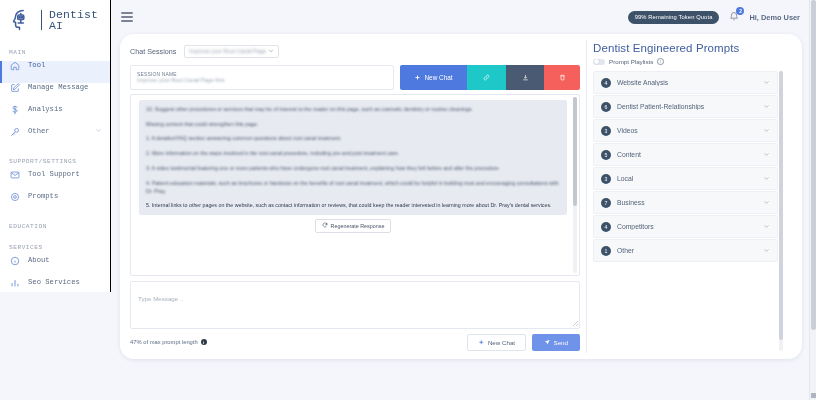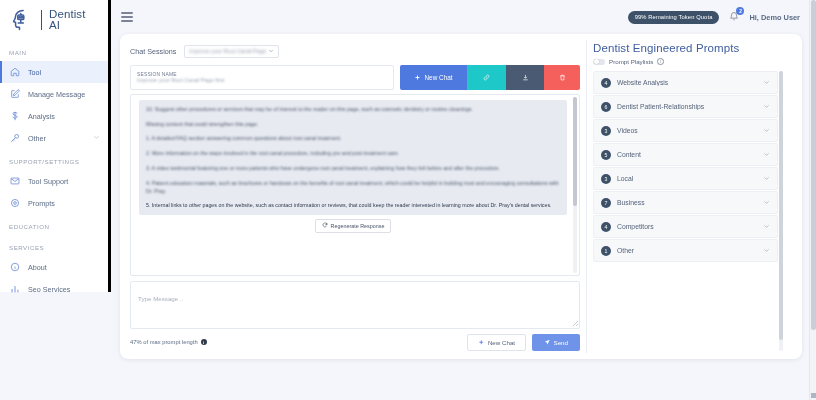--- a/index.html
+++ b/index.html
@@ -7,35 +7,35 @@
     width: 816px; height: 400px;
     background: #eef1f7;
     font-family: "Liberation Sans", sans-serif;
     overflow: hidden;
   }
   .app { position: relative; width: 816px; height: 400px; display: flex; background:#f4f6fb; }
 
   
   .sidebar {
     width: 111px; height: 292px; background: #ffffff;
-    border-right: 3px solid #000000; flex: 0 0 111px;
-    position: relative; z-index: 5;
+    border-right: 1px solid #000000; flex: 0 0 111px;
+    position: relative; z-index: 5; font-family: Liberation Mono, monospace;
   }
   .brand { height: 40px; display: flex; align-items: center; padding: 0 8px; gap: 4px; }
   .brand-mark { width: 26px; height: 26px; flex: 0 0 26px; }
   .brand-text { display: flex; flex-direction: column; line-height: 1.0; }
   .brand-text span { font-size: 11.5px; color: #36537d; font-weight: 400; letter-spacing: .1px; }
   .brand-divider { width:1px; height:20px; background:#36537d; margin:0 3px; flex:0 0 1px; }
 
   .nav-section {
     font-size: 6.2px; letter-spacing: .5px; color: #9aa3b3;
     padding: 9px 0 5px 9px; font-weight: 400; text-transform: uppercase;
   }
   .nav-item {
-    display: flex; align-items: center; gap: 8px;
+    display: flex; gap: 8px;
     height: 22px; padding: 0 8px 0 10px; cursor: pointer; position: relative;
   }
   .nav-item .ico { width: 10px; height: 10px; flex: 0 0 10px; display:flex; align-items:center; justify-content:center; color:#6f8ed6; }
   .nav-item .ico svg { width: 10px; height: 10px; display:block; }
   .nav-label { font-size: 7.2px; color: #5b6b85; white-space: nowrap; }
   .nav-item.active { background: #eaf1fd; }
   .nav-item.active::before {
     content:""; position:absolute; left:0; top:0; bottom:0; width:2px; background:#4e79df;
   }
   .nav-item.active .nav-label { color:#3f5e9e; }
@@ -56,21 +56,21 @@
   .bell-badge {
     position:absolute; top:-3px; right:-4px; background:#4e79df; color:#fff;
     font-size:4.8px; border-radius:50%; width:8px; height:8px;
     display:flex; align-items:center; justify-content:center; font-weight:700;
   }
   .greet { font-size:7.4px; color:#5b6b85; white-space:nowrap;font-weight:bold; }
 
   
   .content-wrap { padding: 0 14px 0 9px; height: 366px; }
   .card {
-    background:#fff; border-radius:8px; box-shadow:0 1px 4px rgba(40,60,100,.10);
+    background:#fff; border-radius:14px; box-shadow:0 1px 4px rgba(40,60,100,.10);
     display:flex; height: 325px; overflow:hidden;
   }
   .chat-col { flex: 1 1 auto; display:flex; flex-direction:column; padding:8px 6px 8px 10px; min-width:0; }
   .divider-v { width:1px; background:#e9ecf2; margin: 6px 0; flex:0 0 1px; }
   .prompts-col { flex:0 0 215px; padding: 8px 19px 8px 6px; display:flex; flex-direction:column; min-width:0;}
 
   
   .sessions-row { display:flex; align-items:center; gap:8px; height:18px; margin-bottom:5px; }
   .sessions-label { font-size:7.2px; color:#55637a; white-space:nowrap;}
   .sessions-select {

